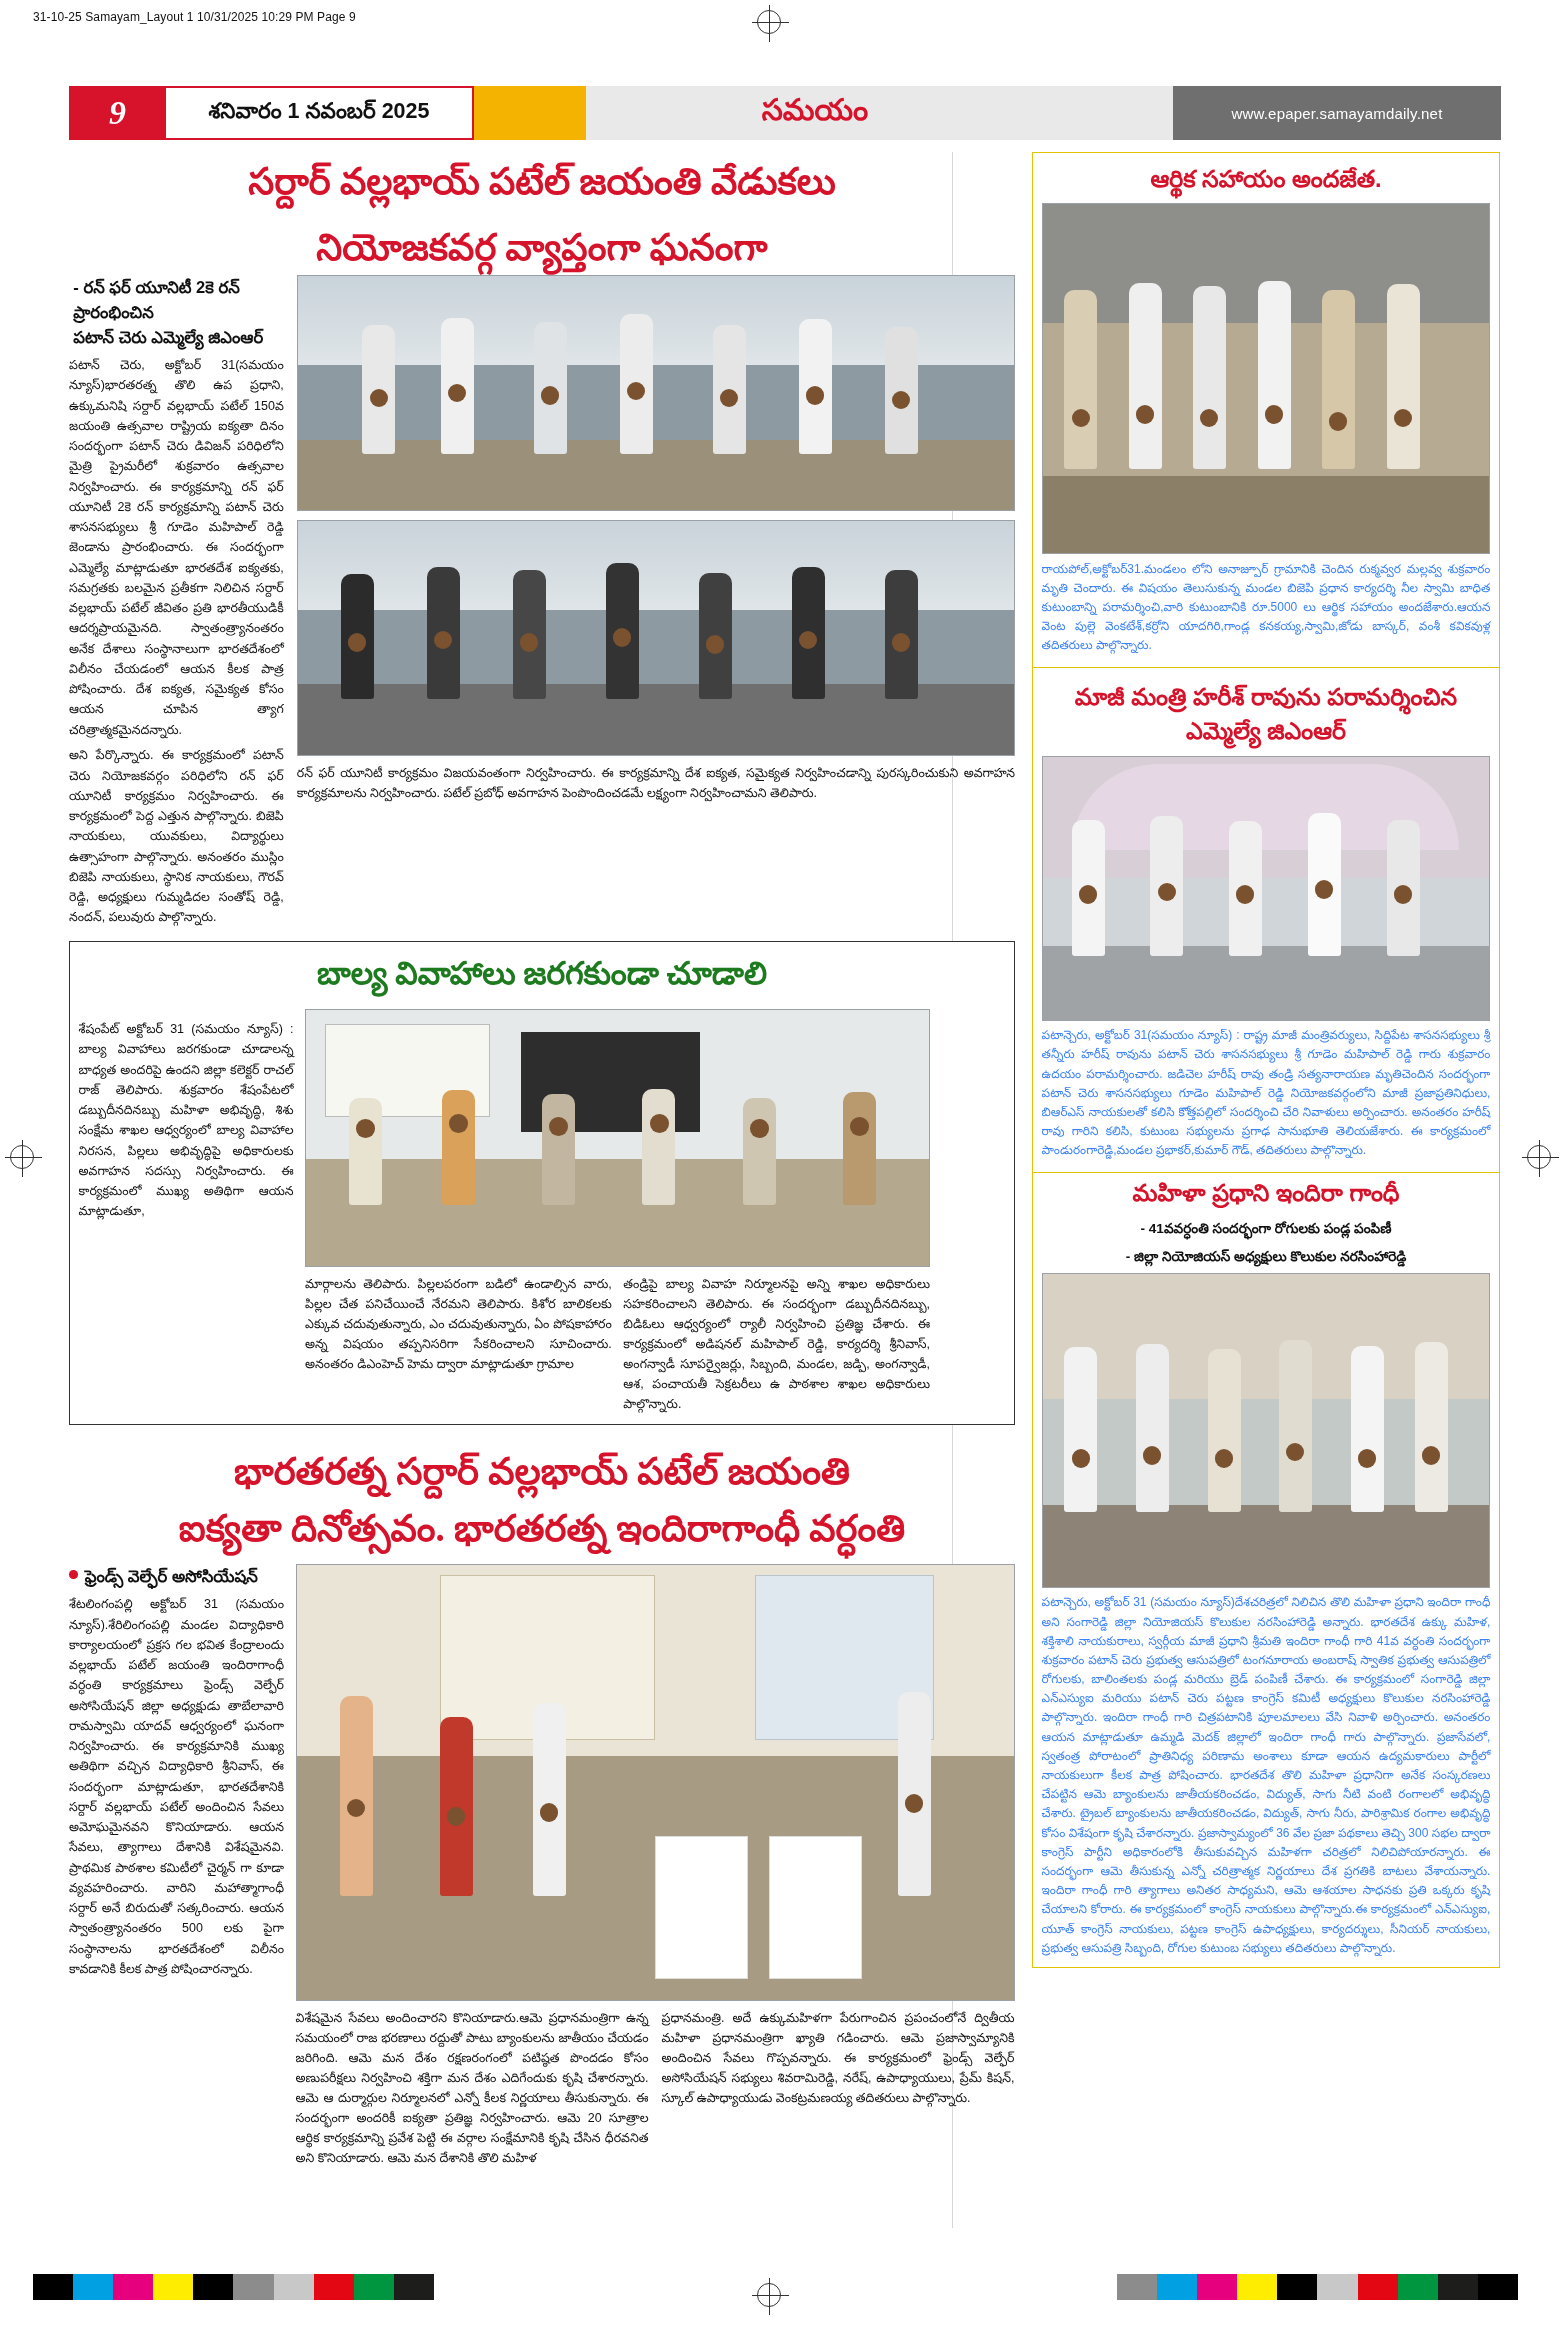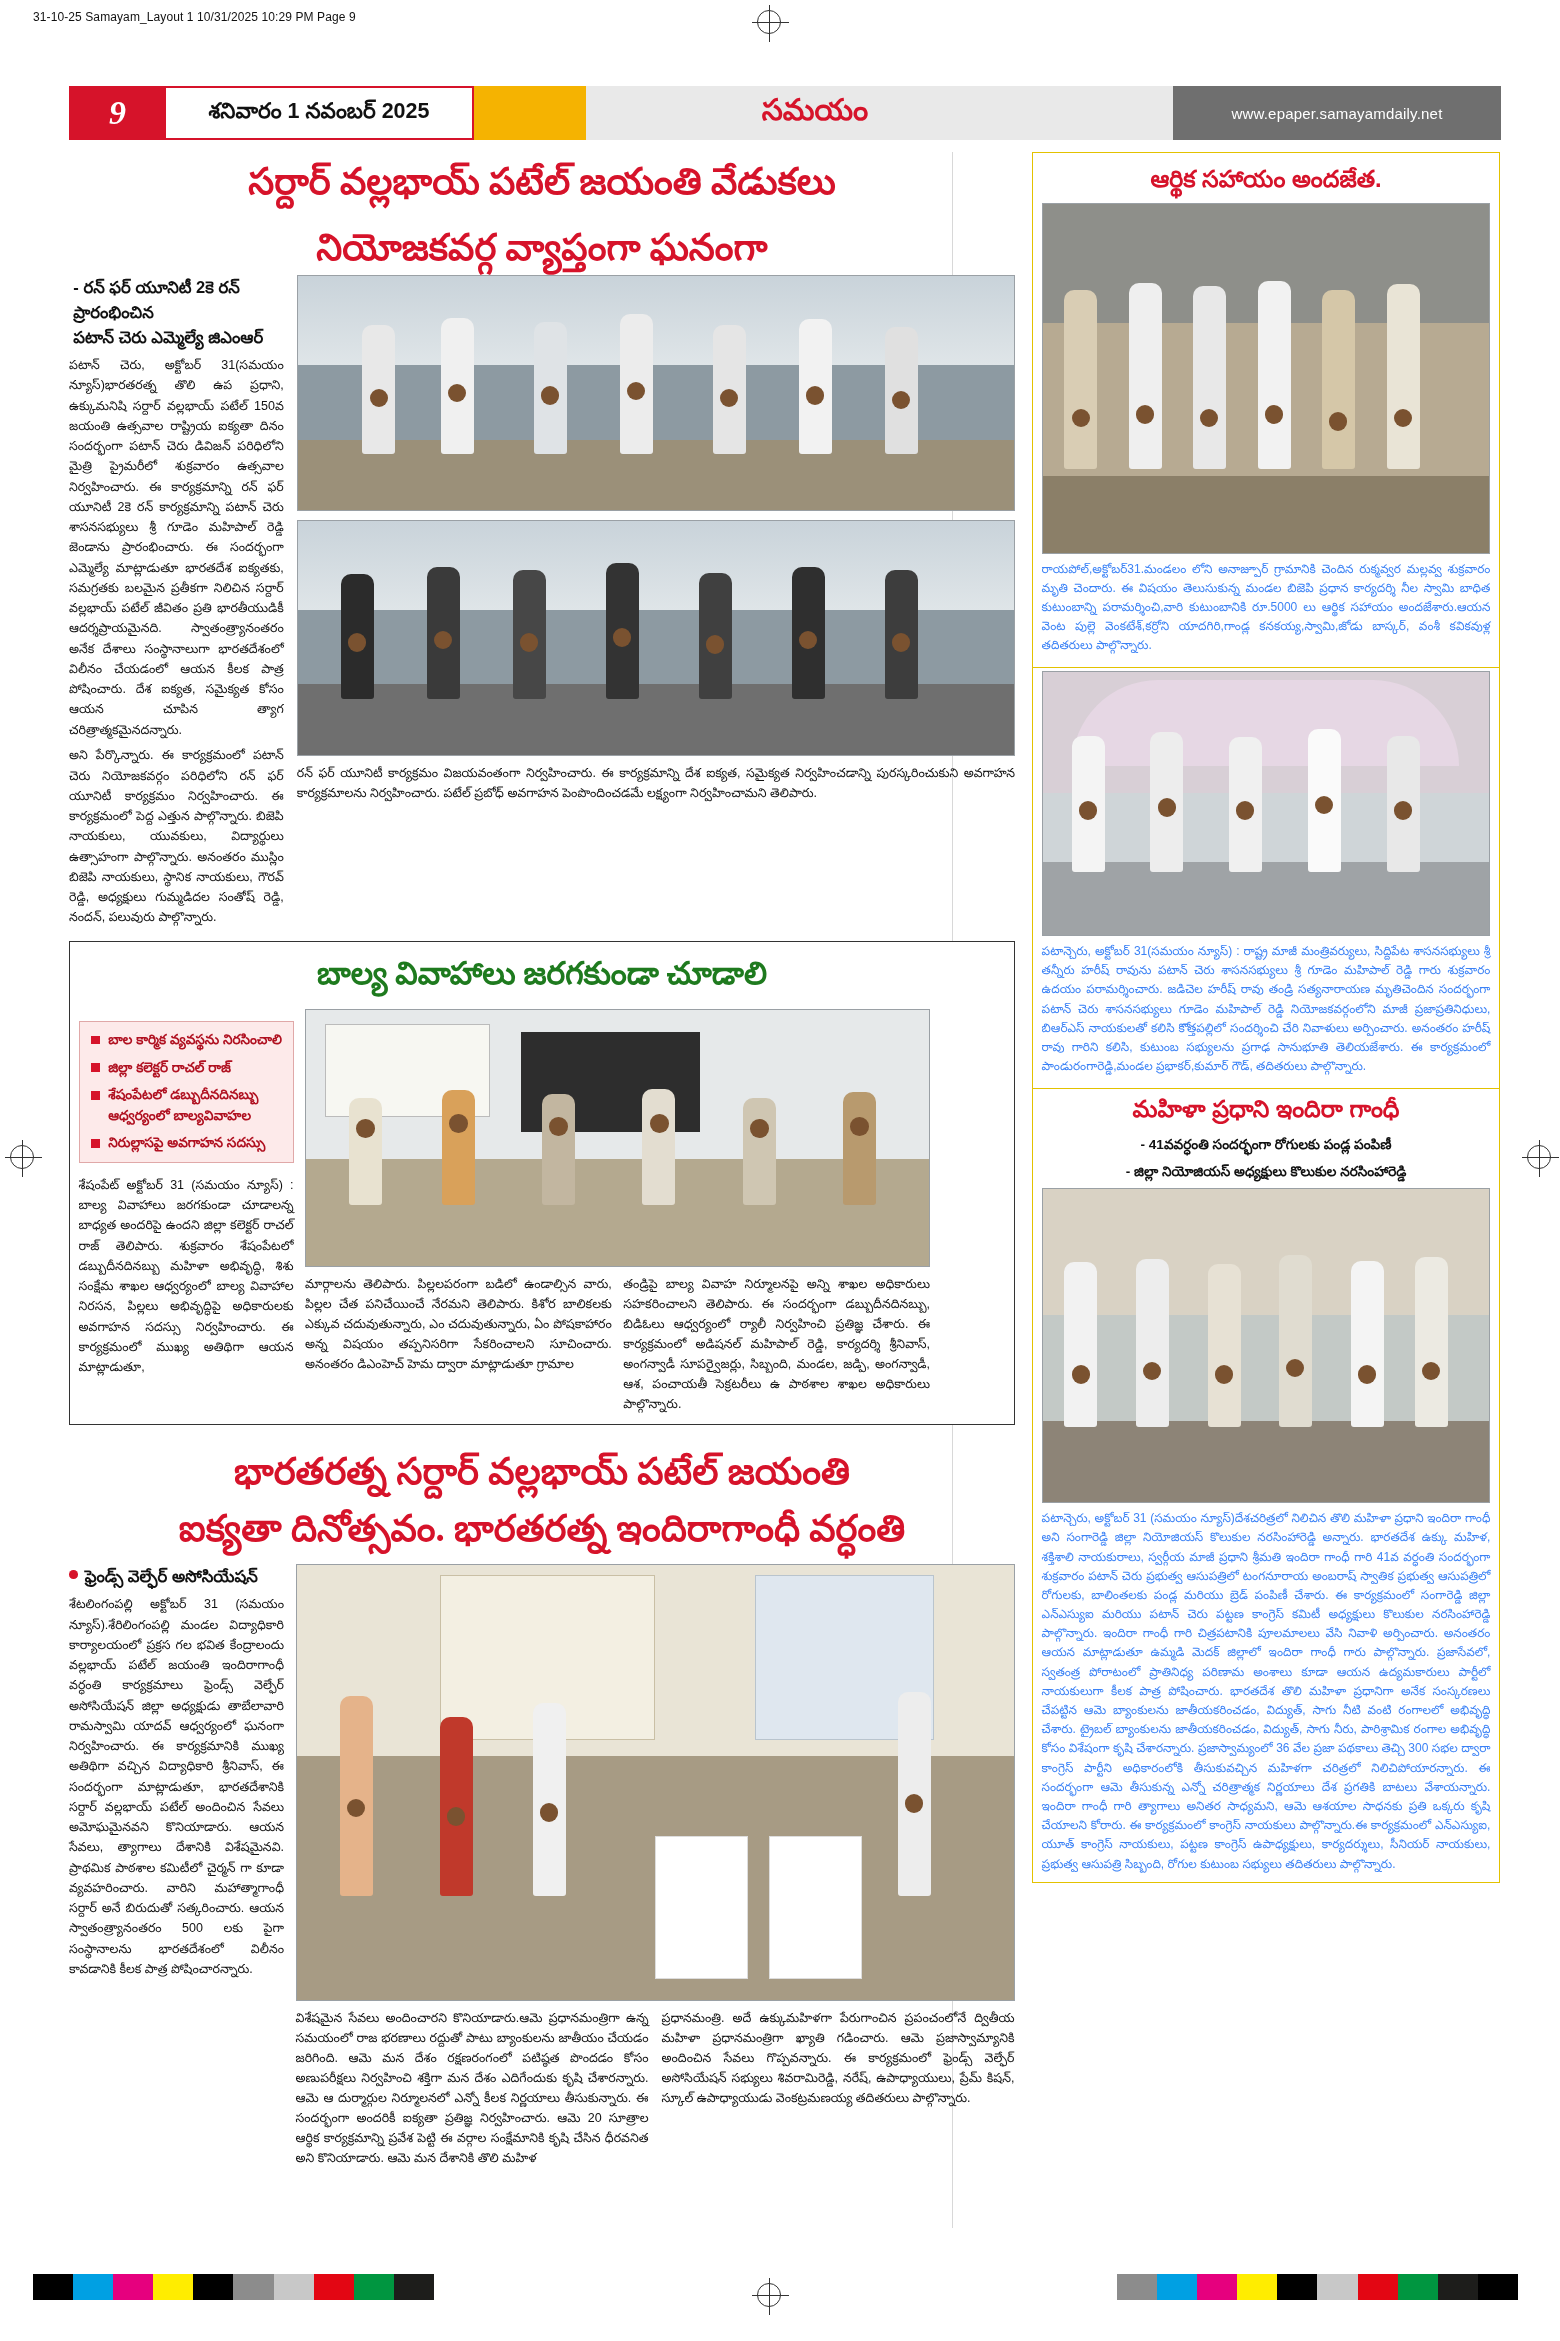--- a/index.html
+++ b/index.html
@@ -243,26 +243,20 @@
           </div>
           <div class="caption" style="margin-top:7.2px;">రన్ ఫర్ యూనిటీ కార్యక్రమం విజయవంతంగా నిర్వహించారు. ఈ కార్యక్రమాన్ని దేశ ఐక్యత, సమైక్యత నిర్వహించడాన్ని పురస్కరించుకుని అవగాహన కార్యక్రమాలను నిర్వహించారు. పటేల్ ప్రబోధ్ అవగాహన పెంపొందించడమే లక్ష్యంగా నిర్వహించామని తెలిపారు.</div>
         </div>
       </div>
     </div>
 
     <div class="box-story">
       <div class="hl-green">బాల్య వివాహాలు జరగకుండా చూడాలి</div>
       <div class="cols3">
         <div style="width:215px;">
-          <ul class="bullets">
-            <li>బాల కార్మిక వ్యవస్థను నిరసించాలి</li>
-            <li>జిల్లా కలెక్టర్ రాచల్ రాజ్</li>
-            <li>శేషంపేటలో డబ్బుదీనదినబ్బు ఆధ్వర్యంలో బాల్యవివాహల</li>
-            <li>నిరుల్లాసపై అవగాహన సదస్సు</li>
-          </ul>
           <div class="body-txt" style="margin-top:10px;">శేషంపేట్ అక్టోబర్ 31 (సమయం న్యూస్) : బాల్య వివాహాలు జరగకుండా చూడాలన్న బాధ్యత అందరిపై ఉందని జిల్లా కలెక్టర్ రాచల్ రాజ్ తెలిపారు. శుక్రవారం శేషంపేటలో డబ్బుదీనదినబ్బు మహిళా అభివృద్ధి, శిశు సంక్షేమ శాఖల ఆధ్వర్యంలో బాల్య వివాహాల నిరసన, పిల్లలు అభివృద్ధిపై అధికారులకు అవగాహన సదస్సు నిర్వహించారు. ఈ కార్యక్రమంలో ముఖ్య అతిథిగా ఆయన మాట్లాడుతూ,</div>
         </div>
         <div style="width:625px;">
           <div class="photo" style="height:258px;background:#cfd6d8;">
             <div style="position:absolute;left:0;top:0;right:0;height:58%;background:#e6e9ea;"></div>
             <div style="position:absolute;left:18.6px;top:14.3px;width:165px;height:93px;background:#f7f7f2;border:0.7px solid #bbb;"></div>
             <div style="position:absolute;left:215px;top:21.5px;width:179px;height:100px;background:#2d2d2d;"></div>
             <div style="position:absolute;left:0;bottom:0;right:0;height:42%;background:#b4a98f;"></div>
             <div class="ppl" style="left:43px;height:107px;background:#e8e2d0;"></div>
               <div class="head" style="left:50px;bottom:50%;"></div>
@@ -343,20 +337,21 @@
             <div class="head" style="left:286px;bottom:35%;"></div>
           <div class="ppl" style="left:344px;height:185px;background:#e9e4d6;"></div>
             <div class="head" style="left:351px;bottom:36%;"></div>
         </div>
       </div>
       <div class="rc-body">రాయపోల్,అక్టోబర్31.మండలం లోని అనాజ్పూర్ గ్రామానికి చెందిన రుక్మవ్వర మల్లవ్వ శుక్రవారం మృతి చెందారు. ఈ విషయం తెలుసుకున్న మండల బిజెపి ప్రధాన కార్యదర్శి నీల స్వామి బాధిత కుటుంబాన్ని పరామర్శించి,వారి కుటుంబానికి రూ.5000 లు ఆర్థిక సహాయం అందజేశారు.ఆయన వెంట పుల్లె వెంకటేశ్,కర్రోని యాదగిరి,గాండ్ల కనకయ్య,స్వామి,జోడు బాస్కర్, వంశీ కవికవుళ్ల తదితరులు పాల్గొన్నారు.</div>
     </div>
     <div class="rule"></div>
 
     <div>
+      <div class="rc-hl">మాజీ మంత్రి హరీశ్ రావును పరామర్శించిన ఎమ్మెల్యే జిఎంఆర్</div>
       <div style="padding:0 8.6px;">
         <div class="photo" style="height:265px;background:#cfd5d8;">
           <div style="position:absolute;left:0;top:0;right:0;height:46%;background:#d8cfd6;"></div>
           <div style="position:absolute;left:29px;top:7.2px;width:387px;height:86px;background:#e6d7e4;border-radius:143px 143px 0 0;"></div>
           <div style="position:absolute;left:0;bottom:0;right:0;height:28%;background:#9fa3a6;"></div>
           <div class="ppl" style="left:29px;height:136px;background:#f4f4f4;"></div>
             <div class="head" style="left:36px;bottom:44%;"></div>
           <div class="ppl" style="left:107px;height:140px;background:#ededed;"></div>
             <div class="head" style="left:115px;bottom:45%;"></div>
           <div class="ppl" style="left:186px;height:135px;background:#f0f0f0;"></div>

